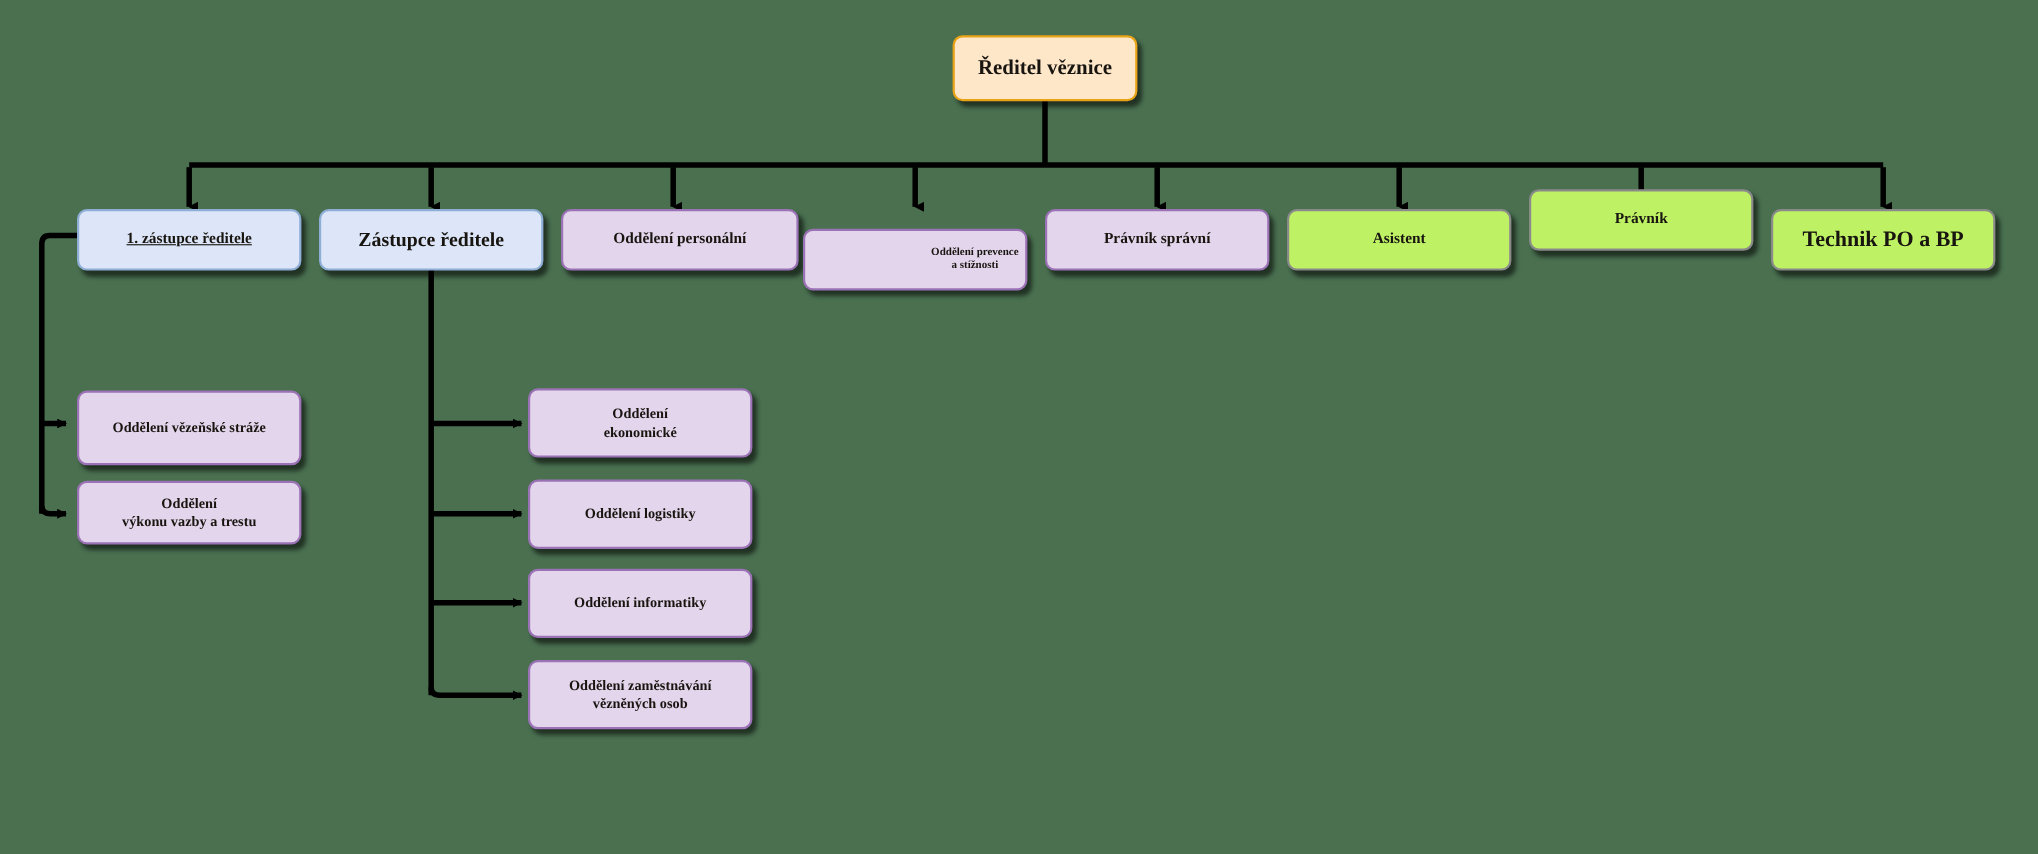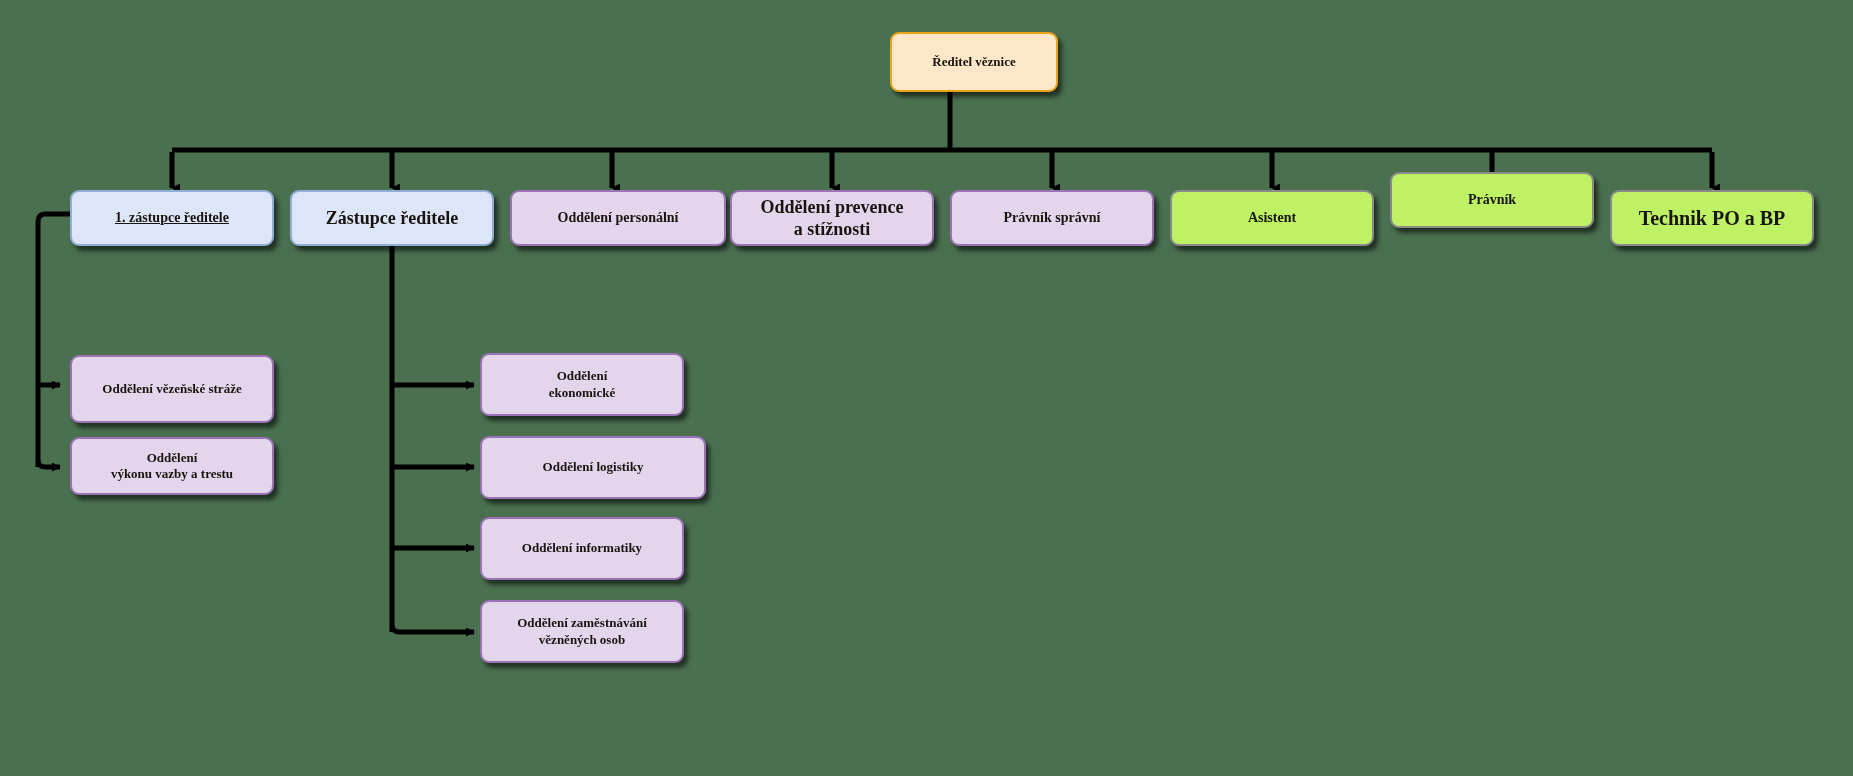--- a/index.html
+++ b/index.html
@@ -84,37 +84,37 @@
       <path d="M38,460 Q38,467 46,467 L60,467" marker-end="url(#arrowRight)"></path>
 
       <path d="M392,221 L392,632"></path>
       <path d="M392,385 L474,385" marker-end="url(#arrowRight)"></path>
       <path d="M392,467 L474,467" marker-end="url(#arrowRight)"></path>
       <path d="M392,548 L474,548" marker-end="url(#arrowRight)"></path>
       <path d="M392,625 Q392,632 400,632 L474,632" marker-end="url(#arrowRight)"></path>
     </g>
   </svg>
 
-  <div class="node t-root" style="left:866px; top:32px; width:168px; height:60px; font-size:13px;margin-left:24px;">
+  <div class="node t-root" style="left:866px; top:32px; width:168px; height:60px; font-size:19px;">
     <span class="lbl">Ředitel věznice</span>
   </div>
 
   <div class="node t-blue" style="left:70px; top:190px; width:204px; height:56px; font-size:14px;text-decoration:underline;">
     <span class="lbl">1. zástupce ředitele</span>
   </div>
 
   <div class="node t-blue" style="left:290px; top:190px; width:204px; height:56px; font-size:18px;">
     <span class="lbl">Zástupce ředitele</span>
   </div>
 
   <div class="node t-purple" style="left:510px; top:190px; width:216px; height:56px; font-size:14px;">
     <span class="lbl">Oddělení personální</span>
   </div>
 
-  <div class="node t-purple" style="left:730px; top:190px; width:204px; height:56px; font-size:18px;">
+  <div class="node t-purple" style="left:730px; top:208px; width:204px; height:56px; font-size:10px;justify-content:flex-end;">
     <span class="lbl">Oddělení prevence
 a stížnosti</span>
   </div>
 
   <div class="node t-purple" style="left:950px; top:190px; width:204px; height:56px; font-size:14px;">
     <span class="lbl">Právník správní</span>
   </div>
 
   <div class="node t-white" style="left:1170px; top:190px; width:204px; height:56px; font-size:14px;">
     <span class="lbl">Asistent</span>
@@ -135,21 +135,21 @@
   <div class="node t-purple" style="left:70px; top:437px; width:204px; height:58px; font-size:13px;">
     <span class="lbl">Oddělení
 výkonu vazby a trestu</span>
   </div>
 
   <div class="node t-purple" style="left:480px; top:353px; width:204px; height:63px; font-size:13px;">
     <span class="lbl">Oddělení
 ekonomické</span>
   </div>
 
-  <div class="node t-purple" style="left:480px; top:436px; width:226px; height:63px; font-size:13px;align-items:center;">
+  <div class="node t-purple" style="left:480px; top:436px; width:204px; height:63px; font-size:13px;align-items:center;">
     <span class="lbl">Oddělení logistiky</span>
   </div>
 
   <div class="node t-purple" style="left:480px; top:517px; width:204px; height:63px; font-size:13px;">
     <span class="lbl">Oddělení informatiky</span>
   </div>
 
   <div class="node t-purple" style="left:480px; top:600px; width:204px; height:63px; font-size:13px;">
     <span class="lbl">Oddělení zaměstnávání
 vězněných osob</span>

